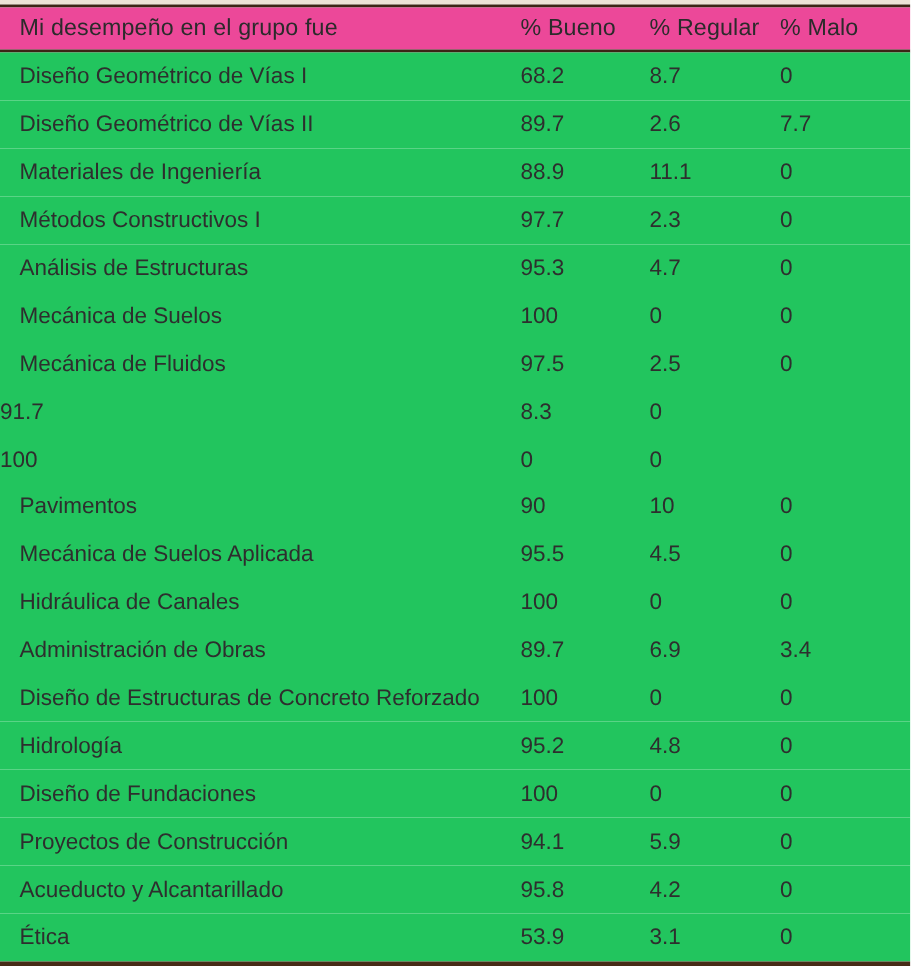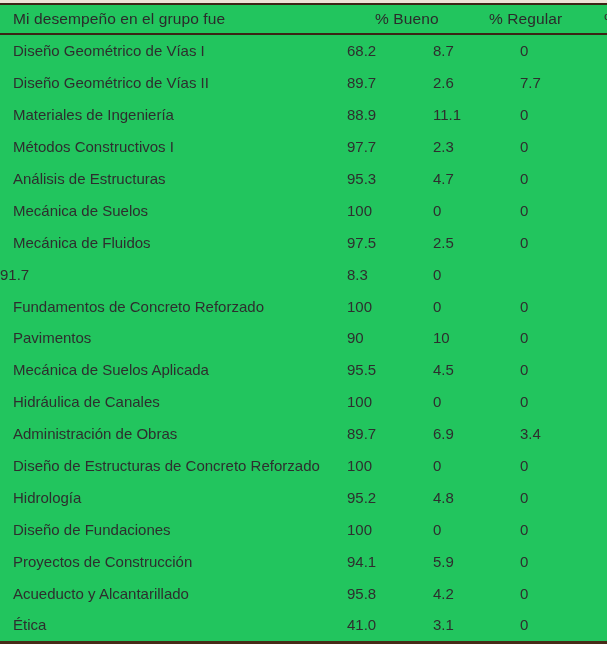--- a/index.html
+++ b/index.html
@@ -21,26 +21,25 @@
   }
   .rule {
     height: 2px;
     background: #3c2415;
   }
   .rule-bottom {
     height: 3px;
     background: #462b17;
   }
   .thead {
-    background: #22c55e;
+    background: #ec4899;
     display: grid;
     grid-template-columns: 347px 86px 87px 87px;
     align-items: center;
     height: 28px;
-    gap: 28px;
   }
   .thead .cell {
     font-size: 15.5px;
     color: #2b2b2b;
     letter-spacing: 0.1px;
   }
   .tbody .row {
     display: grid;
     grid-template-columns: 347px 86px 87px 87px;
     align-items: center;
@@ -118,21 +117,20 @@
         <div class="cell num">97.5</div>
         <div class="cell num">2.5</div>
         <div class="cell num">0</div>
       </div>
       <div class="row">
         <div class="cell num">91.7</div>
         <div class="cell num">8.3</div>
         <div class="cell num">0</div>
       </div>
       <div class="row">
-        <div class="cell label">Fundamentos de Concreto Reforzado</div>
         <div class="cell num">100</div>
         <div class="cell num">0</div>
         <div class="cell num">0</div>
       </div>
       <div class="row">
         <div class="cell label">Pavimentos</div>
         <div class="cell num">90</div>
         <div class="cell num">10</div>
         <div class="cell num">0</div>
       </div>
@@ -179,20 +177,20 @@
         <div class="cell num">0</div>
       </div>
       <div class="row">
         <div class="cell label">Acueducto y Alcantarillado</div>
         <div class="cell num">95.8</div>
         <div class="cell num">4.2</div>
         <div class="cell num">0</div>
       </div>
       <div class="row">
         <div class="cell label">Ética</div>
-        <div class="cell num">41.0</div>
+        <div class="cell num">53.9</div>
         <div class="cell num">3.1</div>
         <div class="cell num">0</div>
       </div>
     </div>
 
   <div class="rule-bottom"></div>
 </div>
 
 </body></html>

